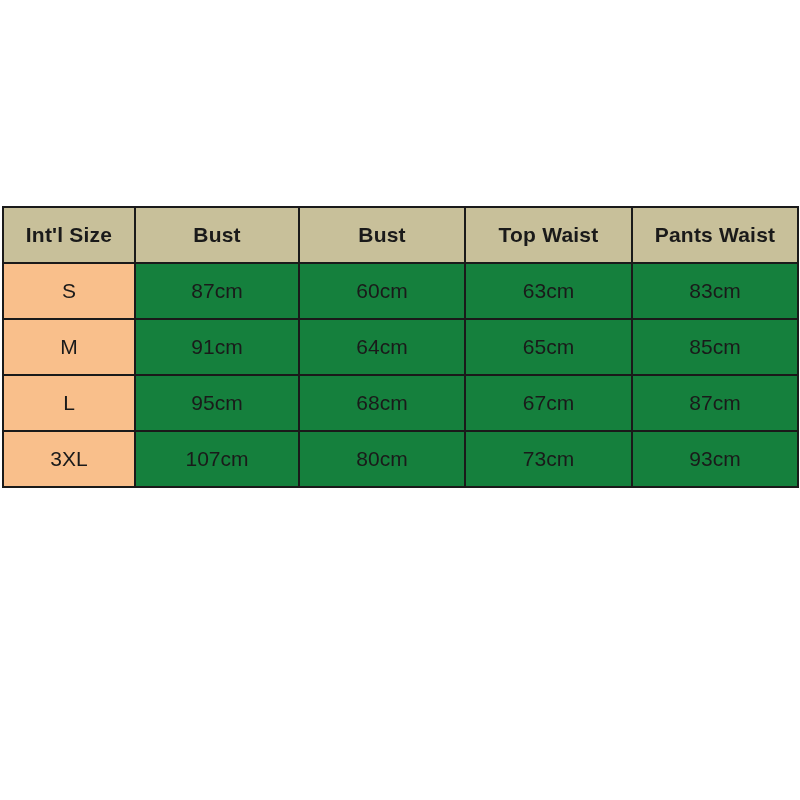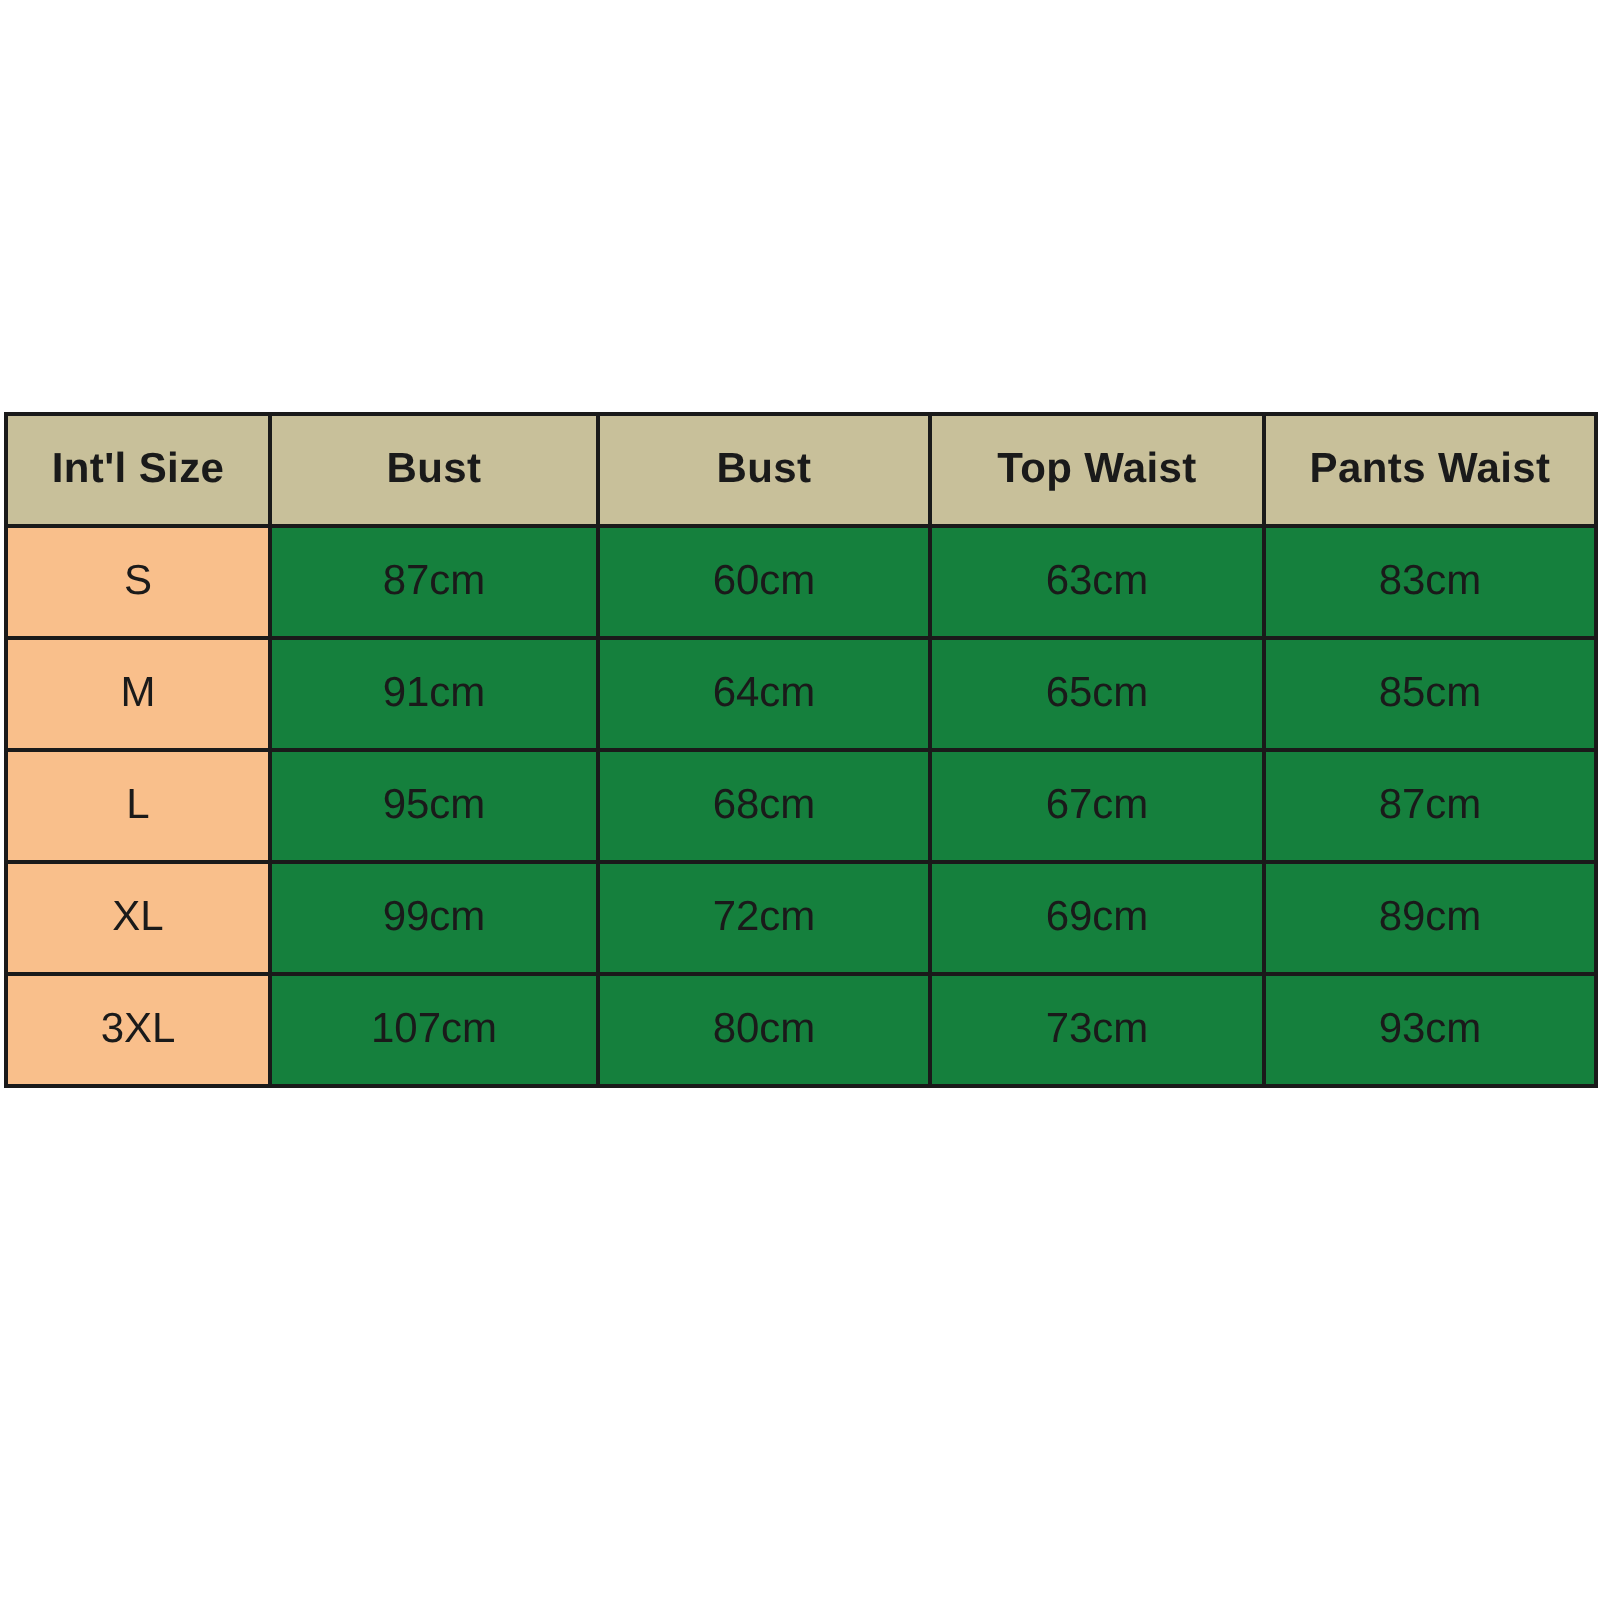--- a/index.html
+++ b/index.html
@@ -106,27 +106,20 @@
         <td>85cm</td>
       </tr>
       <tr>
         <td class="size-cell">L</td>
         <td>95cm</td>
         <td>68cm</td>
         <td>67cm</td>
         <td>87cm</td>
       </tr>
       <tr>
-        <td class="size-cell">XL</td>
-        <td>99cm</td>
-        <td>72cm</td>
-        <td>69cm</td>
-        <td>89cm</td>
-      </tr>
-      <tr>
         <td class="size-cell">3XL</td>
         <td>107cm</td>
         <td>80cm</td>
         <td>73cm</td>
         <td>93cm</td>
       </tr>
     </tbody>
   </table>
 </div>
 

